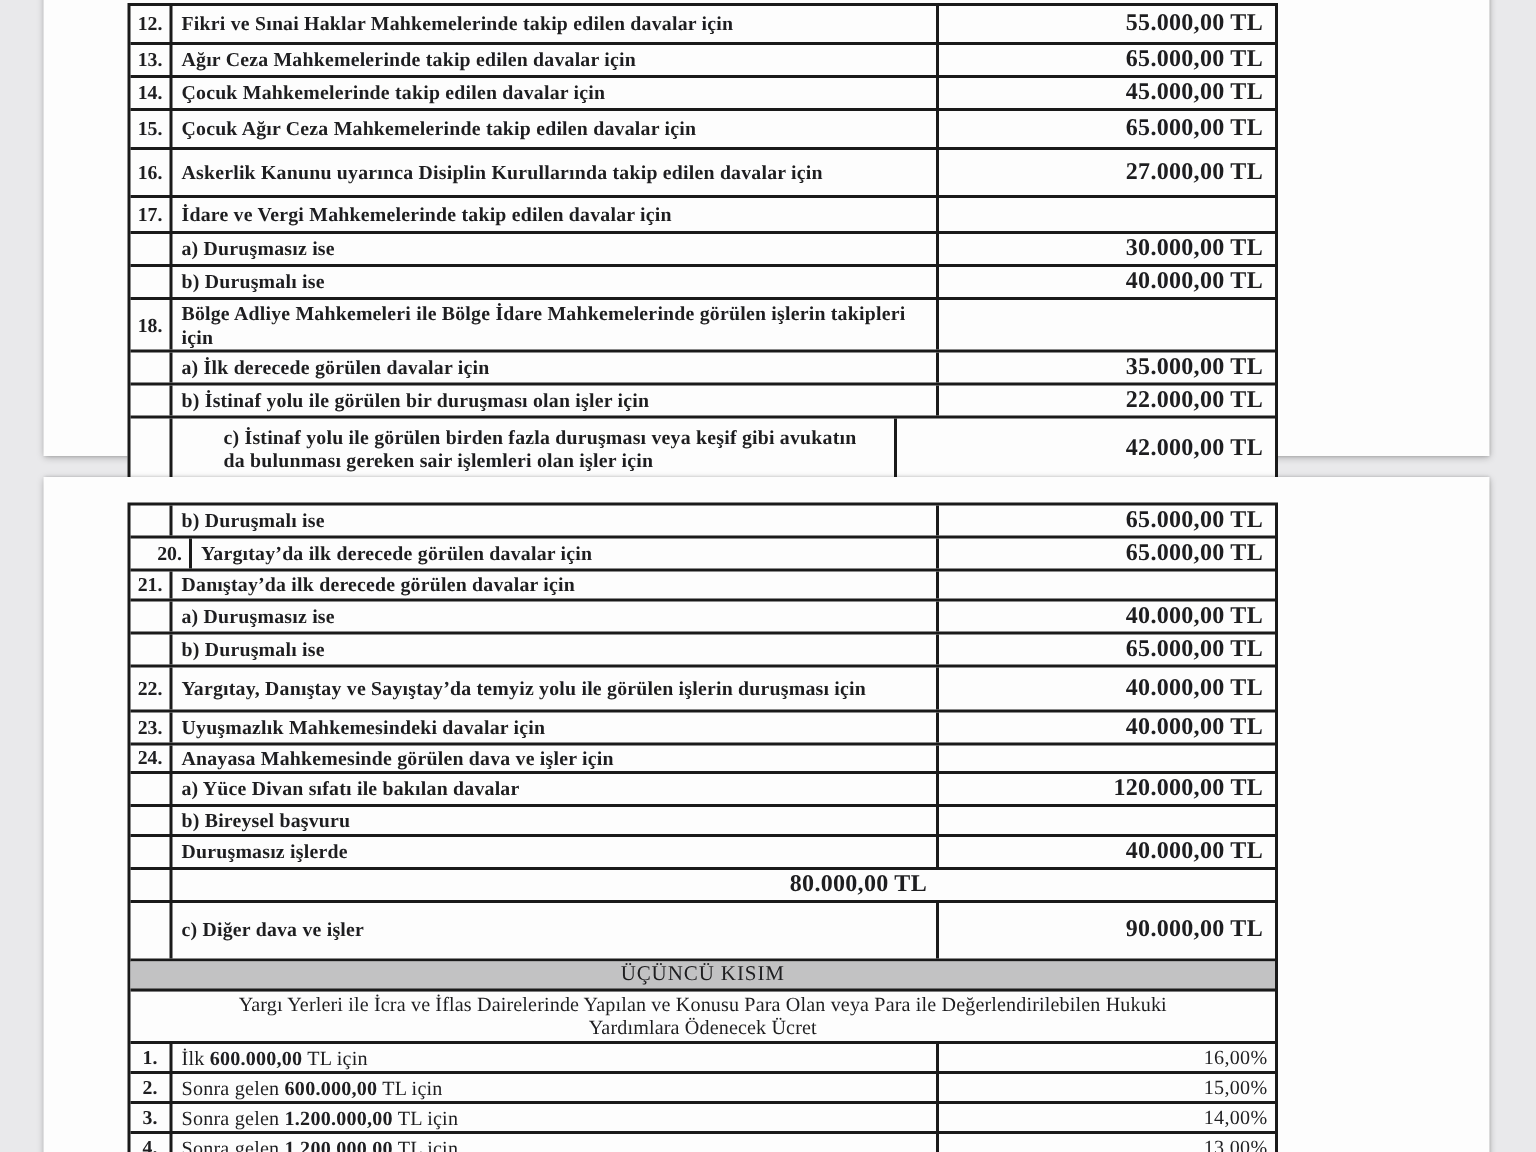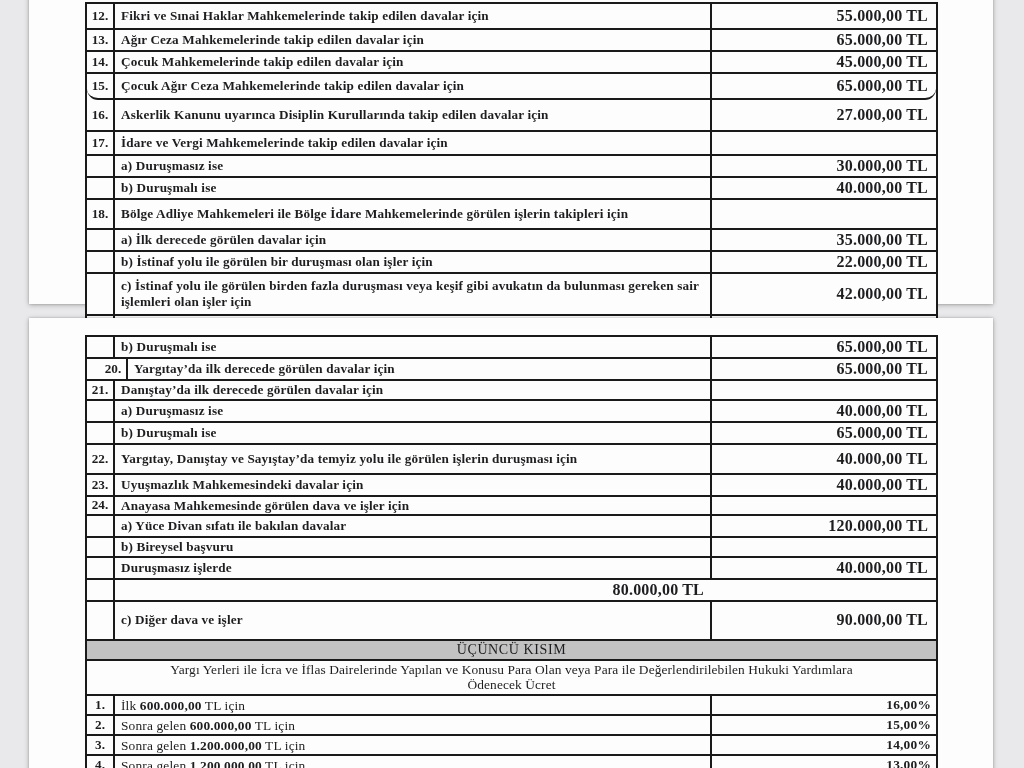--- a/index.html
+++ b/index.html
@@ -23,21 +23,21 @@
     left: 29px;
     width: 964px;
     background: var(--page-bg);
     box-shadow: 0 1px 5px rgba(0,0,0,0.28), 0 0 2px rgba(0,0,0,0.18);
   }
   #page1 { top: -12px; height: 316px; }
   #page2 { top: 318px; height: 462px; }
   .ftable {
     position: absolute;
     left: 56px;
-    width: 853px;
+    width: 767px;
     border: 2px solid var(--border-c);
     background: var(--page-bg);
   }
   #table1 { top: 14px; }
   #table2 { top: 17px; }
   .trow {
     display: grid;
     grid-template-columns: 28px 1fr 224px;
     border-bottom: 2px solid var(--border-c);
   }
@@ -61,21 +61,21 @@
     display: flex; align-items: center; justify-content: flex-end;
     padding: 1px 8px 1px 4px;
     font-weight: bold;
     font-size: 16px;
     letter-spacing: 0.2px;
     white-space: nowrap;
   }
   
   .t3 .tcell { font-weight: normal; font-size: 13.4px; }
   .t3 .tcell .amt { font-weight: bold; }
-  .t3 .vcell { font-weight: bold; padding-right: 5px; font-size: 13.4px; }
+  .t3 .vcell { font-weight: normal; padding-right: 5px; font-size: 13.4px; }
   .band {
     background: var(--band-bg);
     border-bottom: 2px solid var(--border-c);
     text-align: center;
     font-weight: normal;
     font-size: 14px;
     line-height: 1.1;
     padding: 1px 0 2px 0;
     letter-spacing: 0.6px;
   }
@@ -102,21 +102,21 @@
       <div class="trow" style="min-height: 19px;">
         <div class="ncell">13.</div>
         <div class="tcell">Ağır Ceza Mahkemelerinde takip edilen davalar için</div>
         <div class="vcell">65.000,00 TL</div>
       </div>
       <div class="trow" style="min-height: 18px;">
         <div class="ncell">14.</div>
         <div class="tcell">Çocuk Mahkemelerinde takip edilen davalar için</div>
         <div class="vcell">45.000,00 TL</div>
       </div>
-      <div class="trow" style="min-height: 26px; border-radius: 11px;">
+      <div class="trow" style="min-height: 26px;">
         <div class="ncell">15.</div>
         <div class="tcell">Çocuk Ağır Ceza Mahkemelerinde takip edilen davalar için</div>
         <div class="vcell">65.000,00 TL</div>
       </div>
       <div class="trow" style="min-height: 32px;">
         <div class="ncell">16.</div>
         <div class="tcell">Askerlik Kanunu uyarınca Disiplin Kurullarında takip edilen davalar için</div>
         <div class="vcell">27.000,00 TL</div>
       </div>
       <div class="trow" style="min-height: 24px;">
@@ -142,21 +142,21 @@
       <div class="trow" style="min-height: 16px;">
         <div class="ncell"></div>
         <div class="tcell">a) İlk derecede görülen davalar için</div>
         <div class="vcell">35.000,00 TL</div>
       </div>
       <div class="trow" style="min-height: 16px;">
         <div class="ncell"></div>
         <div class="tcell">b) İstinaf yolu ile görülen bir duruşması olan işler için</div>
         <div class="vcell">22.000,00 TL</div>
       </div>
-      <div class="trow" style="min-height: 42px;">
+      <div class="trow" style="min-height: 42px; gap: 28px;">
         <div class="ncell"></div>
         <div class="tcell">c) İstinaf yolu ile görülen birden fazla duruşması veya keşif gibi avukatın da bulunması gereken sair işlemleri olan işler için</div>
         <div class="vcell">42.000,00 TL</div>
       </div>
       <div class="trow" style="min-height: 16px;">
         <div class="ncell">19.</div>
         <div class="tcell">Sayıştay’da görülen hesap yargılamaları için</div>
         <div class="vcell"></div>
       </div>
       <div class="trow last" style="min-height: 18px;">

